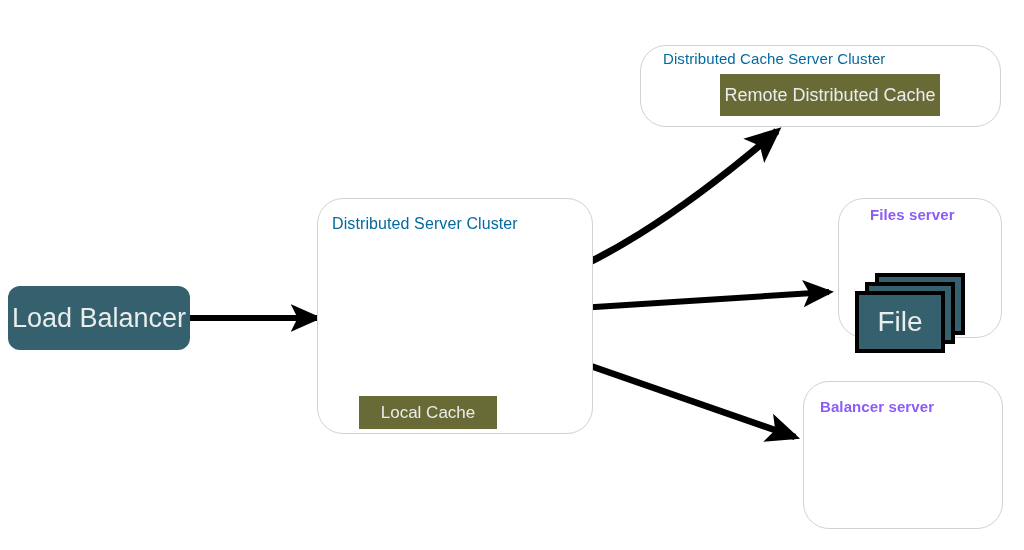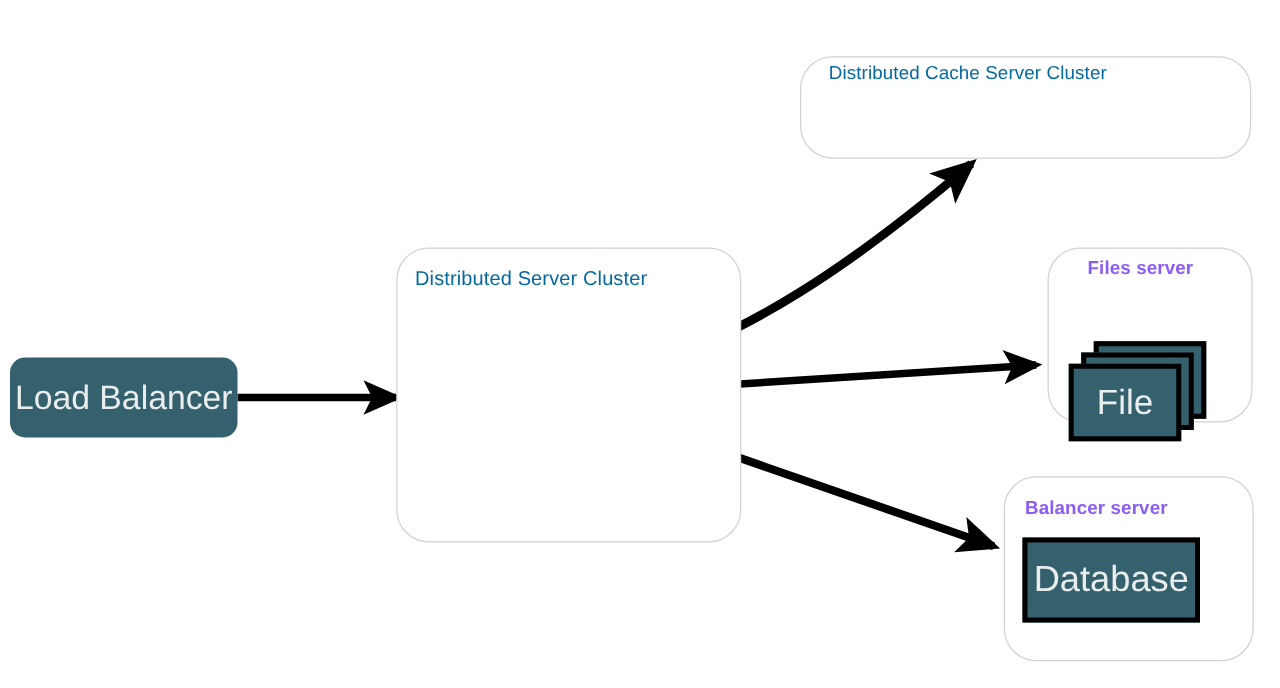--- a/index.html
+++ b/index.html
@@ -109,40 +109,43 @@
 
     <path d="M 516 292 C 596 268, 680 214, 777 131" fill="none" stroke="#000000" stroke-width="7" marker-end="url(#ah)"></path>
 
     <line x1="516" y1="312" x2="829" y2="292" stroke="#000000" stroke-width="6" marker-end="url(#ah)"></line>
 
     <line x1="516" y1="340" x2="795" y2="437" stroke="#000000" stroke-width="6.5" marker-end="url(#ah)"></line>
   </svg>
 
   <div class="cluster" style="left:640px; top:45px; width:361px; height:82px;"></div>
   <div class="cluster-label red" style="left:663px; top:50px;">Distributed Cache Server Cluster</div>
+  <div class="node olive" style="left:720px; top:74px; width:220px; height:42px; font-size:18px;">
+    <span>Remote Distributed Cache</span>
+  </div>
 
   <div class="cluster" style="left:838px; top:198px; width:164px; height:140px;"></div>
   <div class="cluster-label dark" style="left:870px; top:206px;">Files server</div>
 
   <div class="file-stack" style="left:855px; top:244px; width:110px; height:80px;">
     <div class="file-layer" style="left:20px; top:0px; width:90px; height:62px;"></div>
     <div class="file-layer" style="left:10px; top:9px; width:90px; height:62px;"></div>
     <div class="file-layer" style="left:0px; top:18px; width:90px; height:62px; font-size:28px;">
       <span>File</span>
     </div>
   </div>
 
   <div class="cluster" style="left:803px; top:381px; width:200px; height:148px;"></div>
   <div class="cluster-label dark" style="left:820px; top:398px;">Balancer server</div>
-  <div class="node teal-hard" style="left:818px; top:430px; width:142px; height:68px; font-size:29px;">
-    <span>Database</span>
-  </div>
 
   <div class="cluster" style="left:317px; top:198px; width:276px; height:236px;"></div>
   <div class="cluster-label red" style="left:332px; top:215px; font-size:16px;">Distributed Server Cluster</div>
 
 
+  <div class="node olive" style="left:359px; top:396px; width:138px; height:33px; font-size:17px;">
+    <span>Local Cache</span>
+  </div>
 
   <div class="node teal-round" style="left:8px; top:286px; width:182px; height:64px; font-size:27px;">
     <span>Load Balancer</span>
   </div>
 
 </div>
 
 </body></html>

